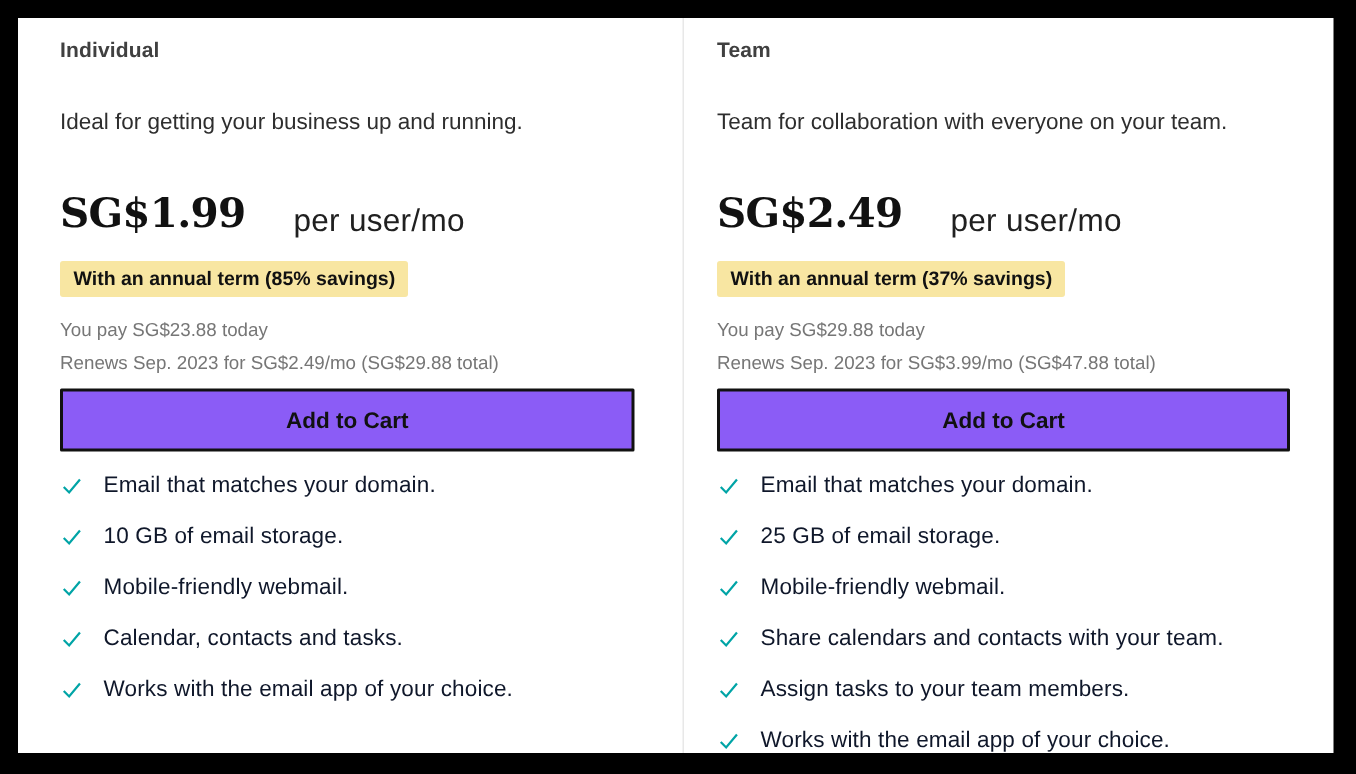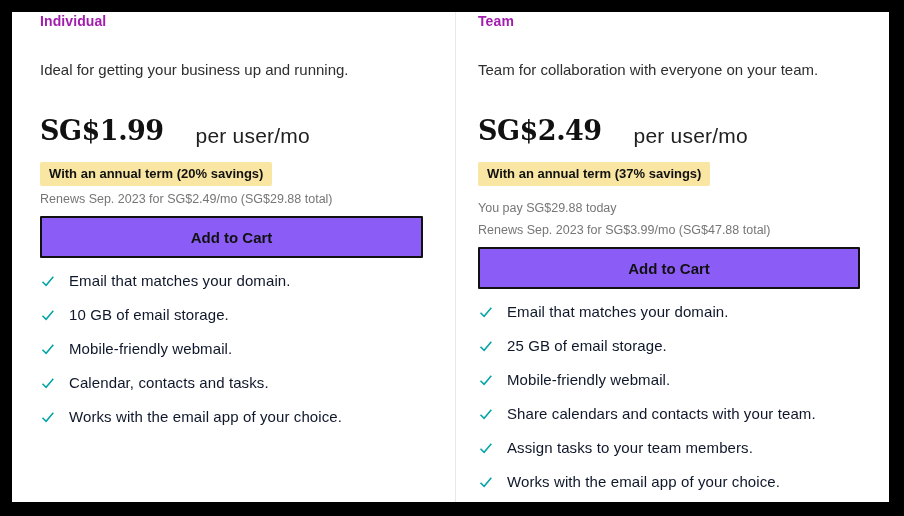--- a/index.html
+++ b/index.html
@@ -29,24 +29,25 @@
   .col-left {
     width: 444px;
     border-right: 1px solid #e8e8e8;
     padding: 0 32px 0 28px;
   }
   .col-right {
     width: 433px;
     padding: 0 29px 0 22px;
   }
   .plan-title {
+    margin-top: 12px;
     font-size: 14px;
     line-height: 19px;
     font-weight: 700;
-    color: #a21caf;
+    color: #404040;
     letter-spacing: 0.1px;
   }
   .plan-desc {
     margin-top: 29px;
     font-size: 15px;
     line-height: 20px;
     color: #2e2e2e;
   }
   .price-row {
     margin-top: 34px;
@@ -145,22 +146,23 @@
   <div class="panel">
 
     <div class="col col-left">
       <div class="plan-title">Individual</div>
       <div class="plan-desc">Ideal for getting your business up and running.</div>
       <div class="price-row">
         <span class="price-amount">SG$1.99</span>
         <span class="price-unit">per user/mo</span>
       </div>
       <div class="badge-row">
-        <span class="term-badge">With an annual term (20% savings)</span>
-      </div>
+        <span class="term-badge">With an annual term (85% savings)</span>
+      </div>
+      <div class="pay-line">You pay SG$23.88 today</div>
       <div class="renew-line">Renews Sep. 2023 for SG$2.49/mo (SG$29.88 total)</div>
       <button class="cta-button">Add to Cart</button>
       <ul class="feature-list">
         <li class="feature">
           <span class="check">
               <svg width="16" height="16" viewBox="0 0 16 16">
                 <path d="M2.5 8.7l3.6 3.6 7.2-8.6" fill="none" stroke="#00a4a6" stroke-width="1.5"></path>
               </svg>
             </span>
           <span class="feature-text">Email that matches your domain.</span>

